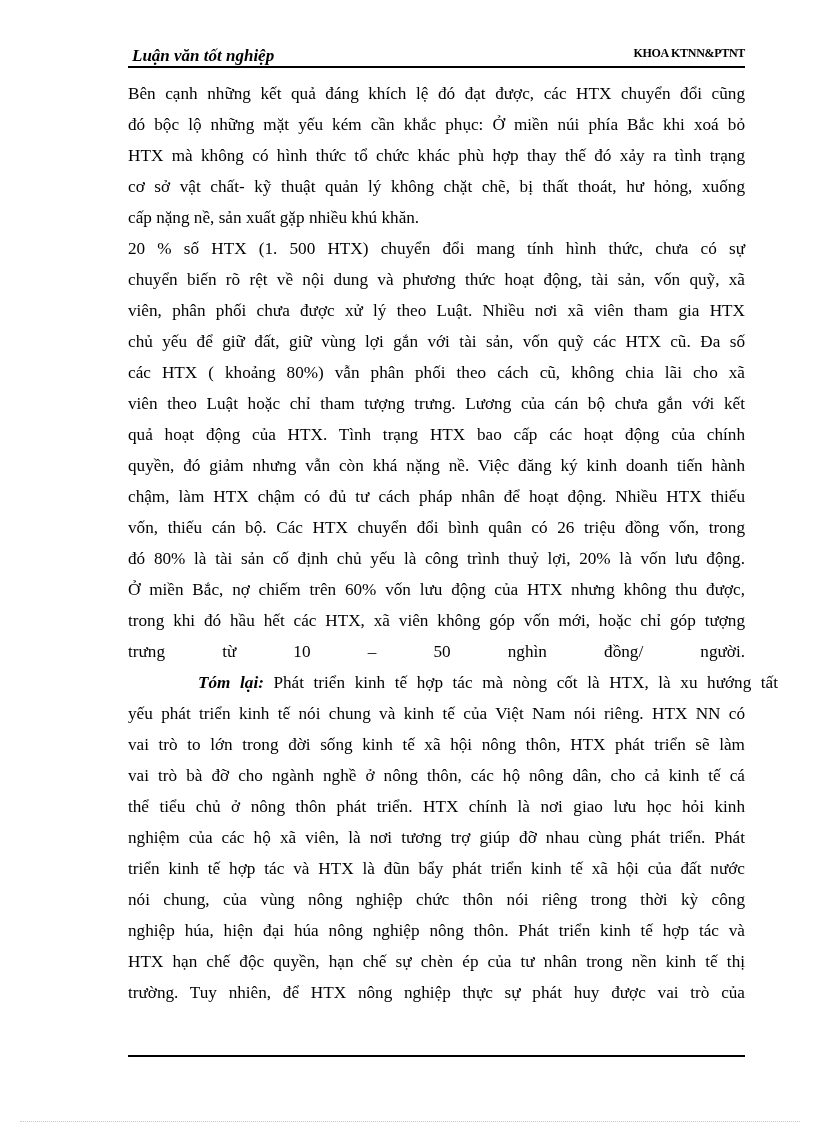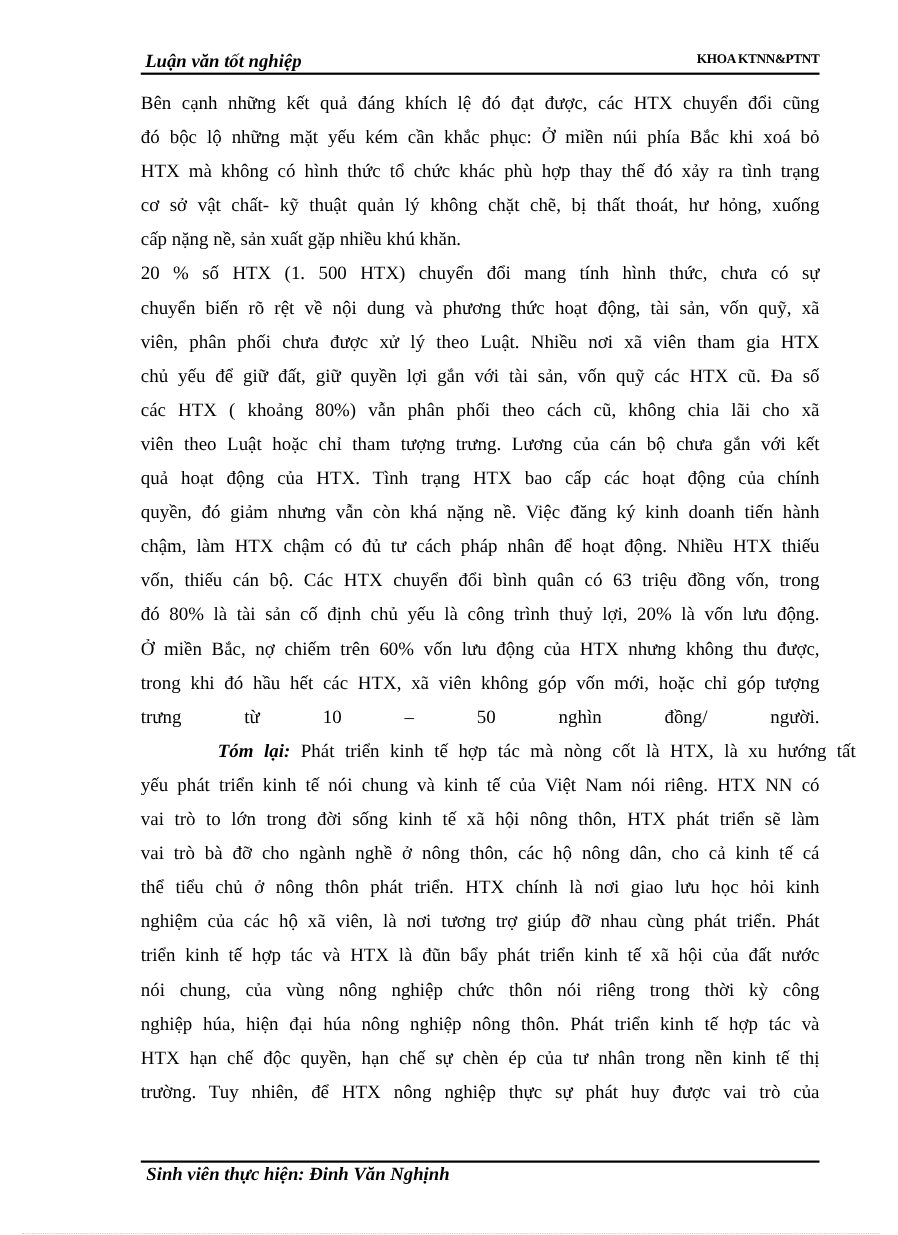--- a/index.html
+++ b/index.html
@@ -38,41 +38,40 @@
 
     <div class="line" style="top:0px">  Bên cạnh những kết quả đáng khích lệ đó đạt được, các HTX chuyển đổi cũng</div>
     <div class="line" style="top:31px">đó bộc lộ những mặt yếu kém cần khắc phục: Ở miền núi phía Bắc khi xoá bỏ</div>
     <div class="line" style="top:62px">HTX mà không có hình thức tổ chức khác phù hợp thay thế đó xảy ra tình trạng</div>
     <div class="line" style="top:93px">cơ sở vật chất- kỹ thuật quản lý không chặt chẽ, bị thất thoát, hư hỏng, xuống</div>
     <div class="line last" style="top:124px">cấp nặng nề, sản xuất gặp nhiều khú khăn.</div>
 
     <div class="line" style="top:155px">  20 % số HTX (1. 500 HTX) chuyển đổi mang tính hình thức, chưa có sự</div>
     <div class="line" style="top:186px">chuyển biến rõ rệt về nội dung và phương thức hoạt động, tài sản, vốn quỹ, xã</div>
     <div class="line" style="top:217px">viên, phân phối chưa được xử lý theo Luật. Nhiều nơi xã viên tham gia HTX</div>
-    <div class="line" style="top:248px">chủ yếu để giữ đất, giữ quyền lợi gắn với tài sản, vốn quỹ các HTX cũ. Đa số</div>
+    <div class="line" style="top:248px">chủ yếu để giữ đất, giữ vùng lợi gắn với tài sản, vốn quỹ các HTX cũ. Đa số</div>
     <div class="line" style="top:279px">các HTX ( khoảng 80%) vẫn phân phối theo cách cũ, không chia lãi cho xã</div>
     <div class="line" style="top:310px">viên theo Luật hoặc chỉ tham tượng trưng. Lương của cán bộ chưa gắn với kết</div>
     <div class="line" style="top:341px">quả hoạt động của HTX. Tình trạng HTX bao cấp các hoạt động của chính</div>
     <div class="line" style="top:372px">quyền, đó giảm nhưng vẫn còn khá nặng nề. Việc đăng ký kinh doanh tiến hành</div>
     <div class="line" style="top:403px">chậm, làm HTX chậm có đủ tư cách pháp nhân để hoạt động. Nhiều HTX thiếu</div>
-    <div class="line" style="top:434px">vốn, thiếu cán bộ. Các HTX chuyển đổi bình quân có 63 triệu đồng vốn, trong</div>
+    <div class="line" style="top:434px">vốn, thiếu cán bộ. Các HTX chuyển đổi bình quân có 26 triệu đồng vốn, trong</div>
     <div class="line" style="top:465px">đó 80% là tài sản cố định chủ yếu là công trình thuỷ lợi, 20% là vốn lưu động.</div>
     <div class="line" style="top:496px">Ở miền Bắc, nợ chiếm trên 60% vốn lưu động của HTX nhưng không thu được,</div>
     <div class="line" style="top:527px">trong khi đó hầu hết các HTX, xã viên không góp vốn mới, hoặc chỉ góp tượng</div>
     <div class="line" style="top:558px">trưng từ 10 – 50 nghìn đồng/ người.</div>
 
     <div class="line" style="top:589px; left:37px; width:580px;margin-left:33px;"><span class="bold-italic">Tóm lại:</span><span> Phát triển kinh tế hợp tác mà nòng cốt là HTX, là xu hướng tất</span></div>
     <div class="line" style="top:620px">yếu phát triển kinh tế nói chung và kinh tế của Việt Nam nói riêng. HTX NN có</div>
     <div class="line" style="top:651px">vai trò to lớn trong đời sống kinh tế xã hội nông thôn, HTX phát triển sẽ làm</div>
     <div class="line" style="top:682px">vai trò bà đỡ cho ngành nghề ở nông thôn, các hộ nông dân, cho cả kinh tế cá</div>
     <div class="line" style="top:713px">thể tiểu chủ ở nông thôn phát triển. HTX chính là nơi giao lưu học hỏi kinh</div>
     <div class="line" style="top:744px">nghiệm của các hộ xã viên, là nơi tương trợ giúp đỡ nhau cùng phát triển. Phát</div>
     <div class="line" style="top:775px">triển kinh tế hợp tác và HTX là đũn bẩy phát triển kinh tế xã hội của đất nước</div>
     <div class="line" style="top:806px">nói chung, của vùng nông nghiệp chức thôn nói riêng trong thời kỳ công</div>
     <div class="line" style="top:837px">nghiệp húa, hiện đại húa nông nghiệp nông thôn. Phát triển kinh tế hợp tác và</div>
     <div class="line" style="top:868px">HTX hạn chế độc quyền, hạn chế sự chèn ép của tư nhân trong nền kinh tế thị</div>
     <div class="line" style="top:899px">trường. Tuy nhiên, để HTX nông nghiệp thực sự phát huy được vai trò của</div>
   </div>
 
   <div class="footer-rule"></div>
-  <div class="footer-text">Sinh viên thực hiện: Đinh Văn Nghịnh</div>
   <div class="page-edge"></div>
 </div>
 
 </body></html>

